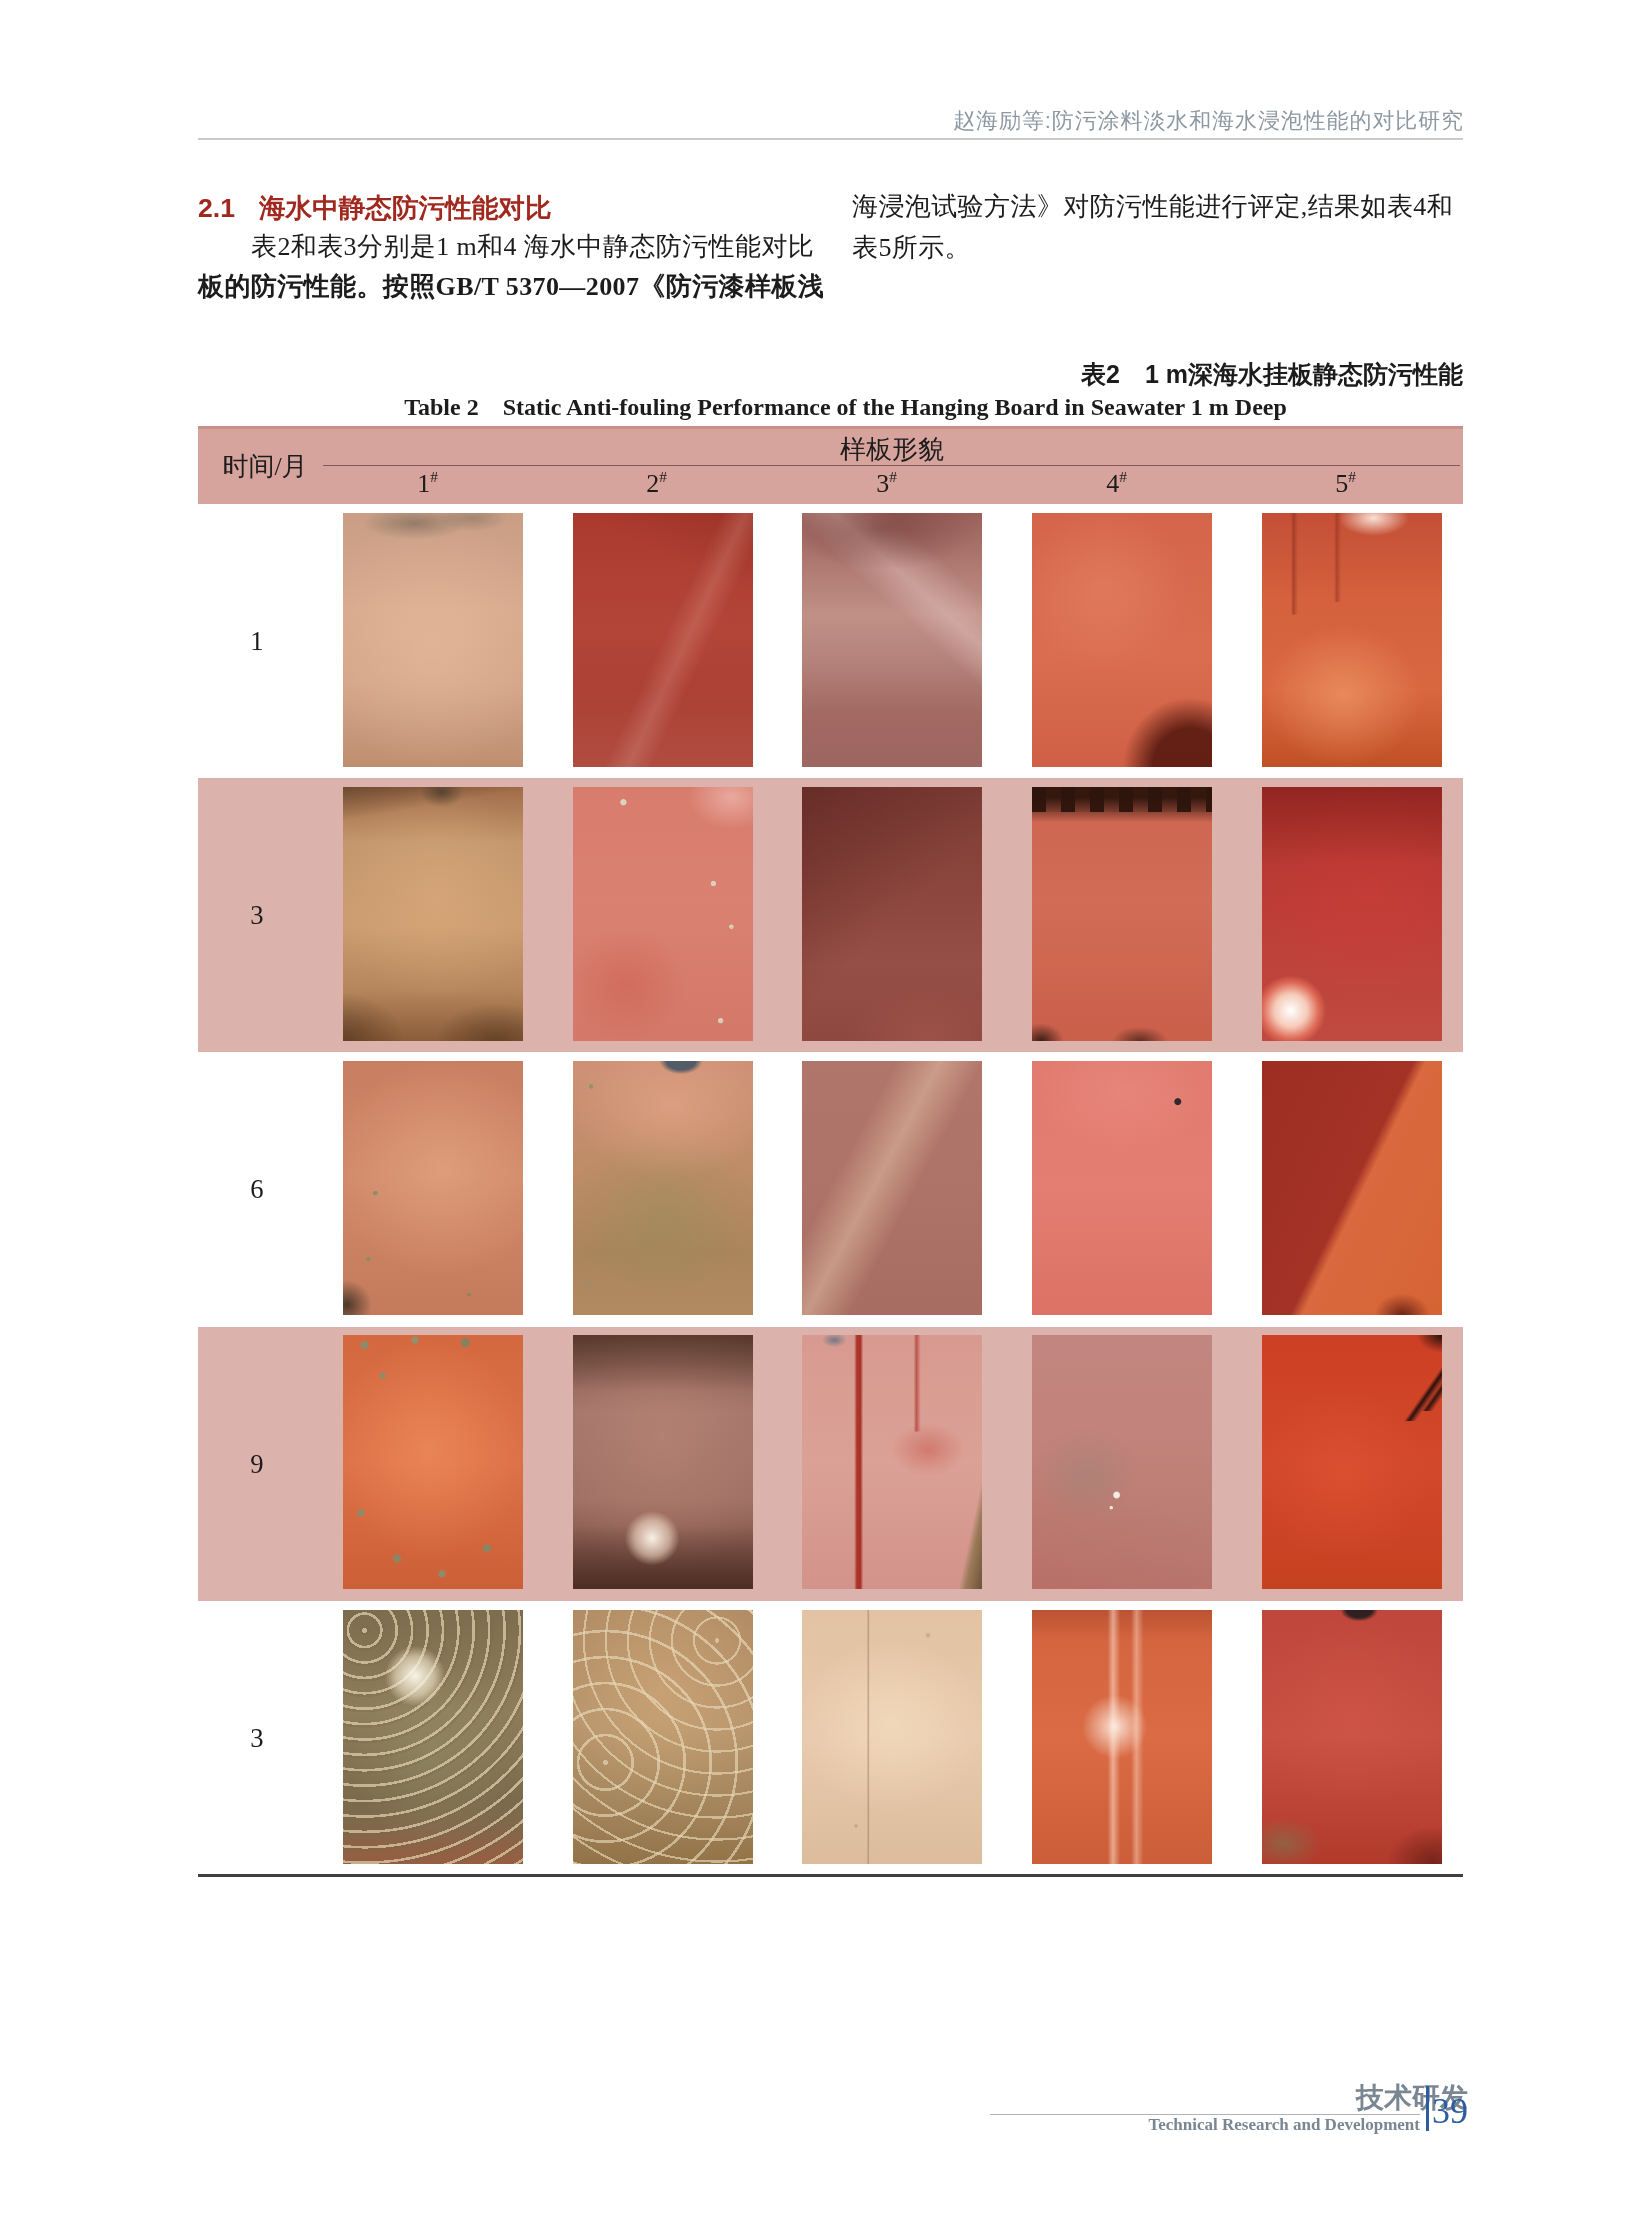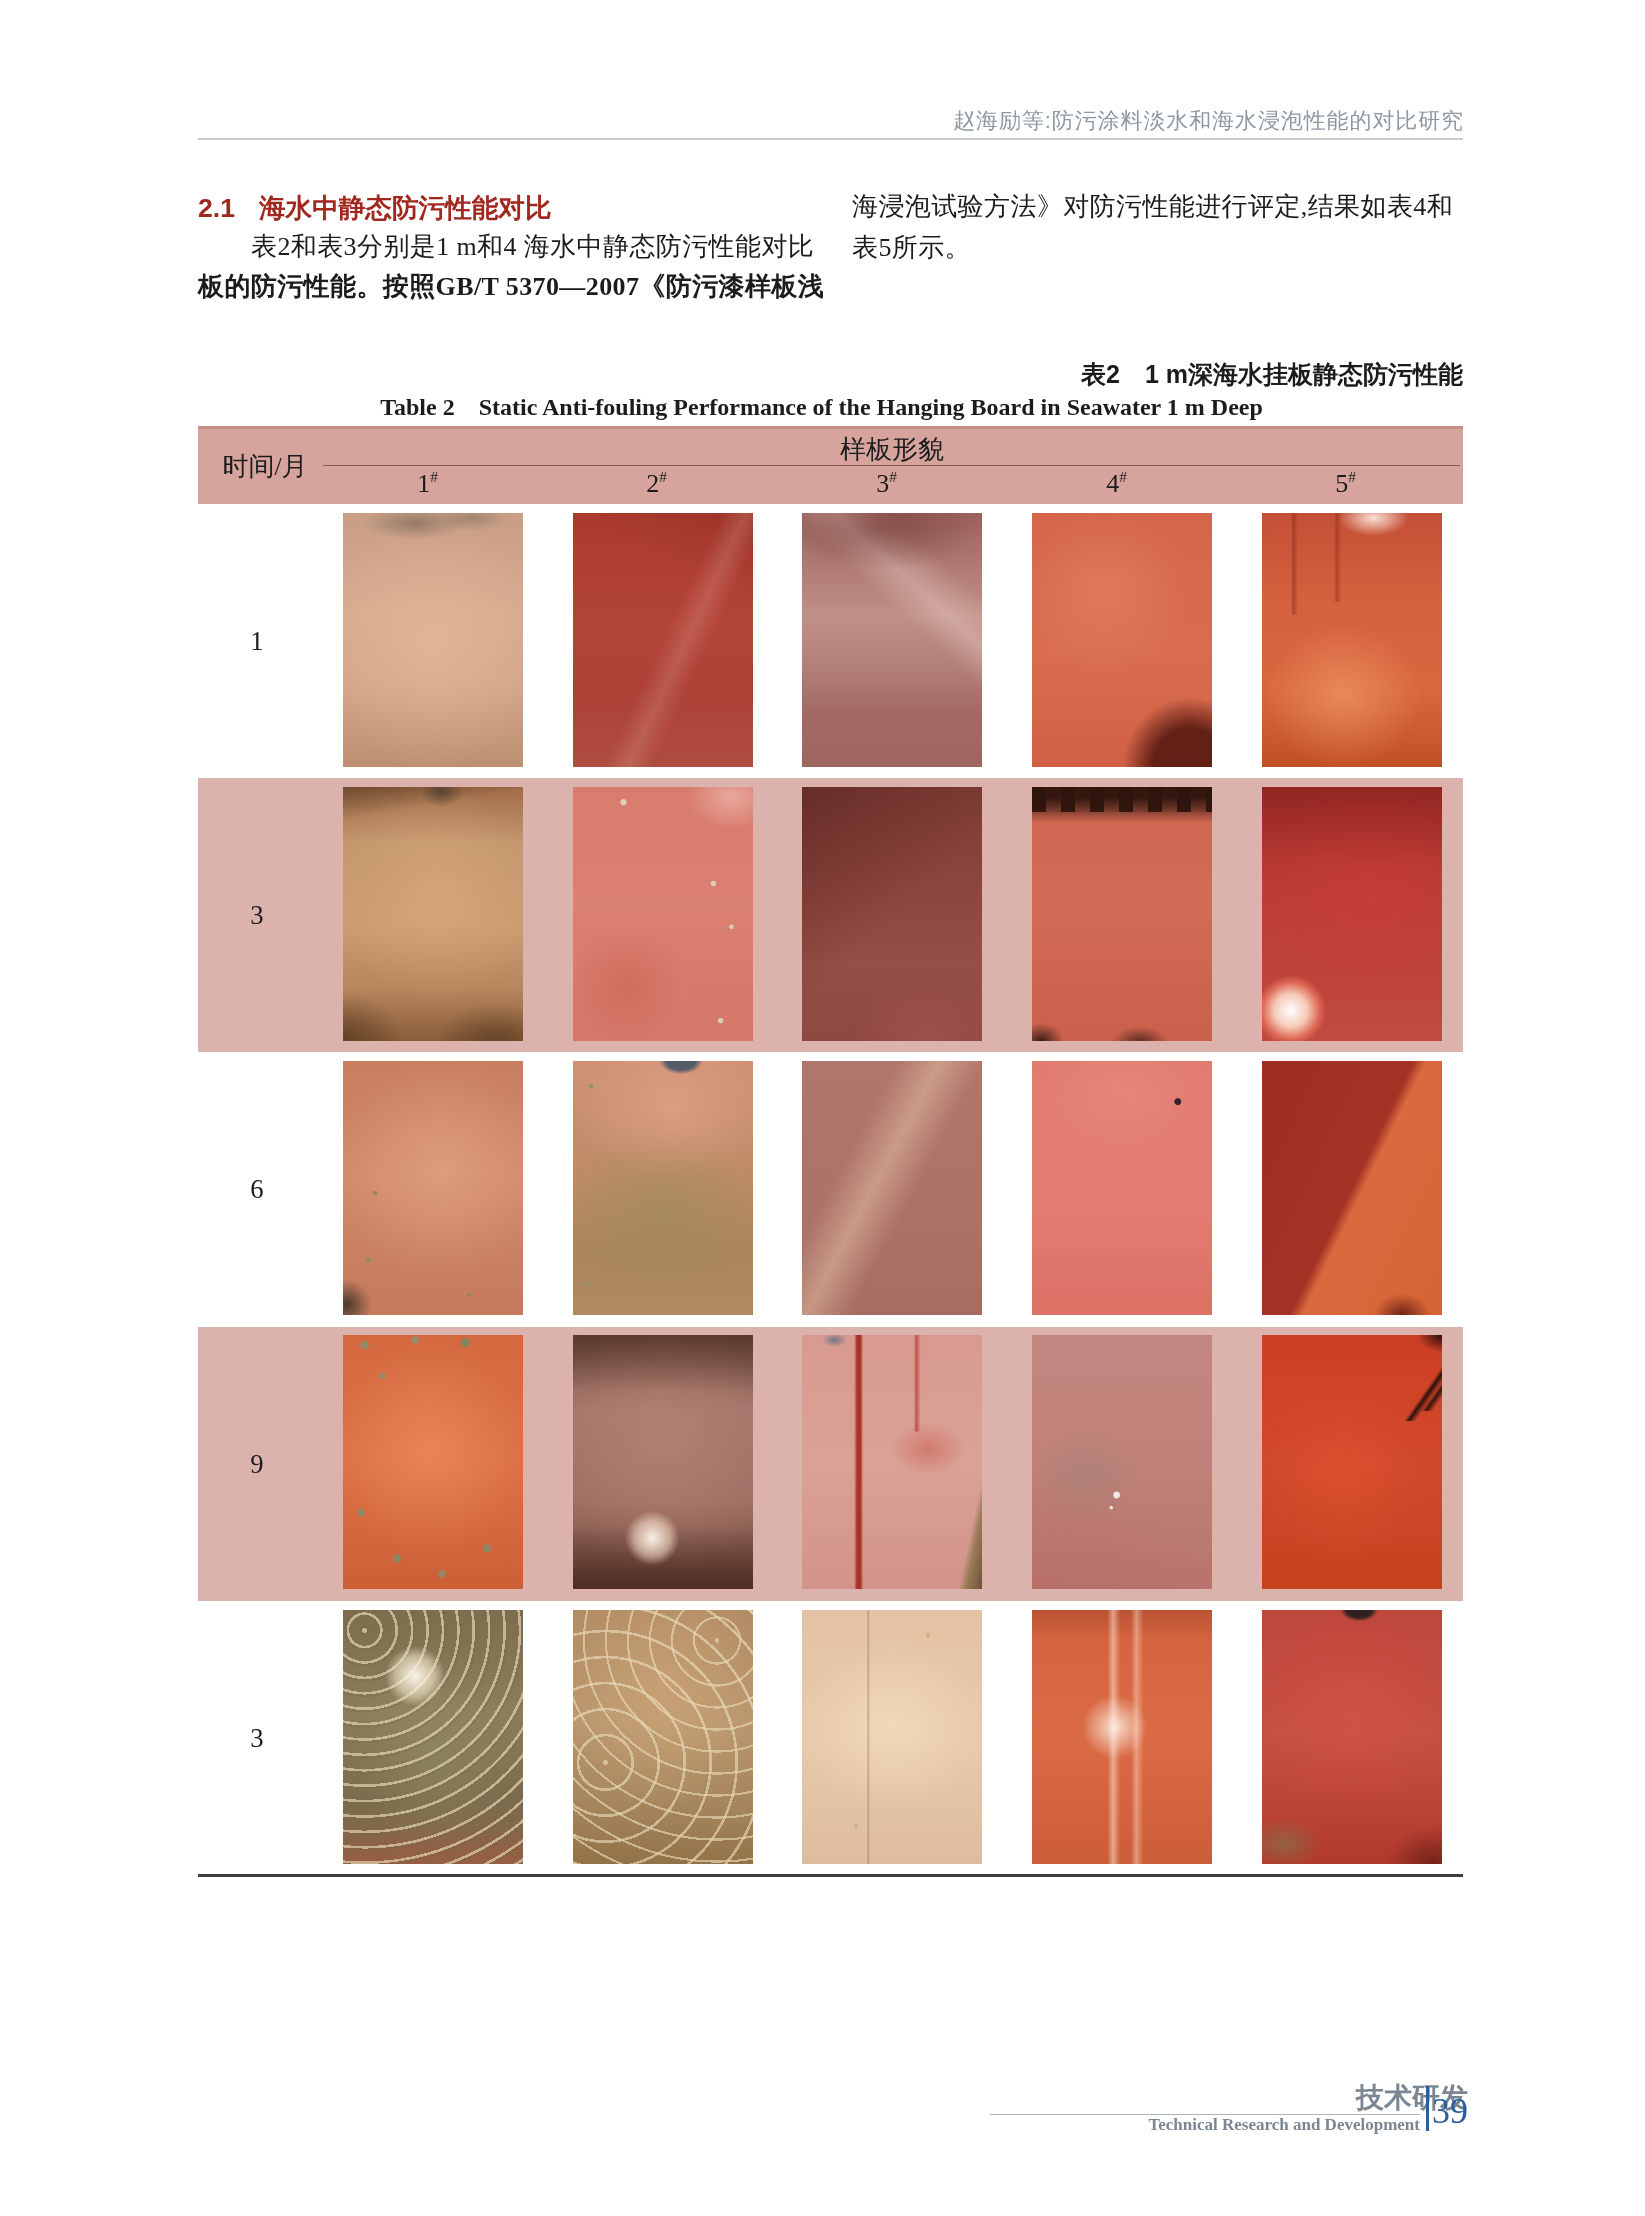--- a/index.html
+++ b/index.html
@@ -12,21 +12,21 @@
   .section-heading{left:190px;top:190px;font-family:"Liberation Sans","DejaVu Sans",sans-serif;
                    font-size:26.6px;font-weight:bold;color:#a1281e;}
   .section-heading .num{margin-right:24px;}
   .bodyline{font-size:26px;line-height:34px;letter-spacing:0.4px;}
   .left1{left:190px;top:230px;width:639px;padding-left:53px;}
   .left2{left:190px;top:270px;width:639px;font-weight:bold;}
   .right1{left:844px;top:190px;width:613px;}
   .right2{left:844px;top:231px;width:613px;}
   .caption-zh{left:190px;top:358px;width:1265px;text-align:right;
               font-family:"Liberation Sans","DejaVu Sans",sans-serif;font-size:25px;font-weight:bold;}
-  .caption-en{left:181px;top:394px;width:1265px;text-align:center;font-size:24px;font-weight:bold;}
+  .caption-en{left:205px;top:394px;width:1265px;text-align:center;font-size:24px;font-weight:bold;}
   .band-topline{left:190px;top:426px;width:1265px;height:2.6px;background:#c89086;}
   .header-band{left:190px;top:429px;width:1265px;height:75px;background:#d6a49d;}
   .time-label{left:204px;top:429px;width:106px;height:75px;display:flex;align-items:center;
               justify-content:center;font-size:26px;}
   .group-label{left:313px;top:432px;width:1142px;text-align:center;font-size:26px;}
   .group-underline{left:315px;top:465px;width:1137px;height:0.9px;background:#7e5b55;}
   .col-label{top:468px;width:103px;text-align:center;font-size:26px;}
   .col-label sup{font-size:15.4px;}
   .c1{left:368px;} .c2{left:597px;} .c3{left:827px;} .c4{left:1057px;} .c5{left:1286px;}
   .row-band{left:190px;width:1265px;height:274px;}

